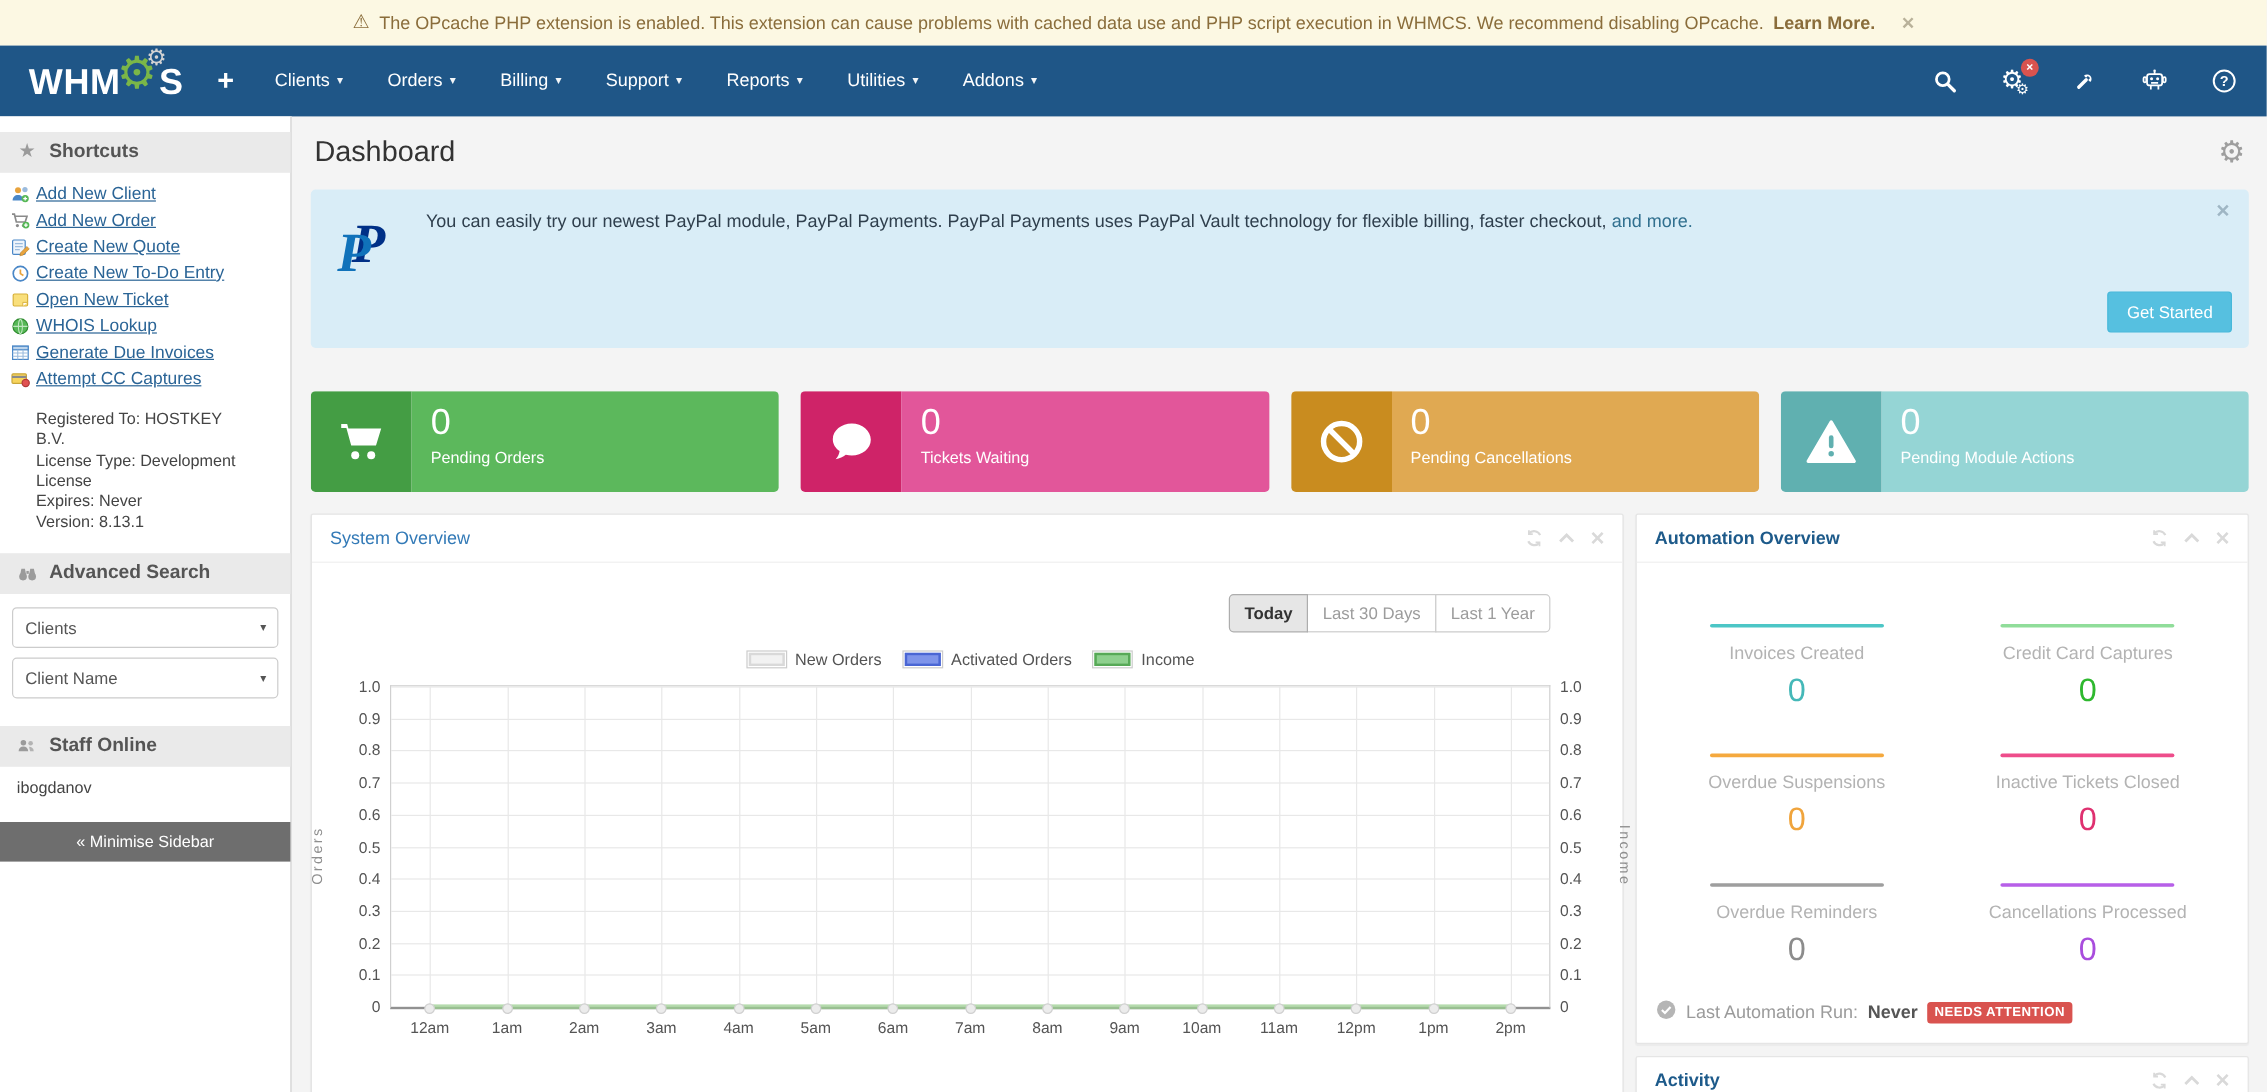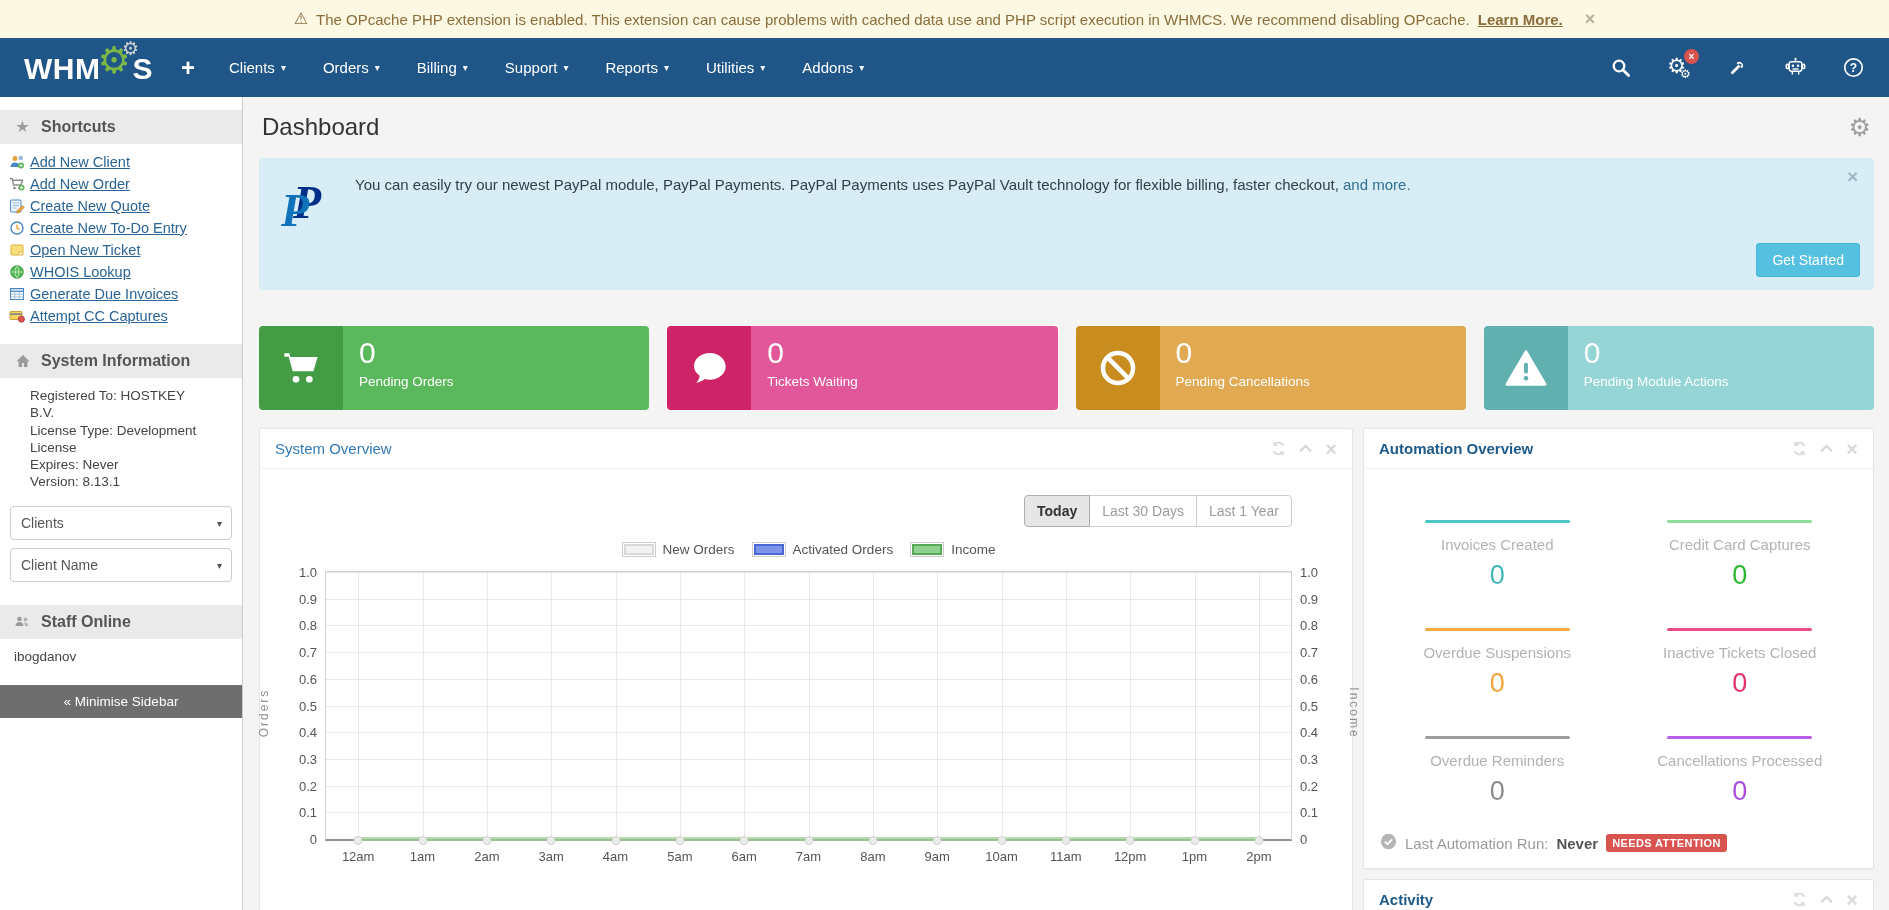--- a/index.html
+++ b/index.html
@@ -3,21 +3,21 @@
 <meta charset="utf-8">
 <style>
   *{margin:0;padding:0;box-sizing:border-box}
   html,body{width:1889px;height:910px;overflow:hidden}
   body{font-family:"Liberation Sans","DejaVu Sans",sans-serif;background:#f4f4f4;position:relative;color:#333}
   a{cursor:pointer}
 
   
   .notice-bar{height:38px;background:#fcf8e3;display:flex;align-items:center;justify-content:center;gap:8px;font-size:15px;color:#8a6d3b}
   .notice-warn{font-size:16px;line-height:1}
-  .notice-link{text-decoration:underline;color:#8a6d3b;font-weight:600}
+  .notice-link{color:#8a6d3b;font-weight:600}
   .notice-close{color:#b9b29a;margin-left:14px;font-size:18px;font-weight:700;line-height:1;cursor:pointer}
 
   
   .topnav{height:59px;background:#1f5687;display:flex;align-items:center;padding:0 24px;color:#fff}
   .logo{font-size:30px;font-weight:700;display:flex;align-items:flex-end;letter-spacing:.5px;cursor:pointer}
   .gear-wrap{position:relative;width:32px;height:36px}
   .gear-green{position:absolute;left:-3px;top:-8px;font-size:37px;color:#7ab648;line-height:1}
   .gear-gray{position:absolute;right:-7px;top:-11px;font-size:19px;color:#d2d2d2;line-height:1}
   .nav-plus{margin-left:28px;font-size:24px;font-weight:700;cursor:pointer}
   .nav-menus{display:flex;margin-left:34px;gap:37px;font-size:15px}
@@ -286,35 +286,38 @@
           <svg width="16" height="16" viewBox="0 0 16 16">
             <rect x="1" y="3.5" width="12" height="8" rx="1" fill="#f7d45c" stroke="#c9a63a"></rect>
             <rect x="1" y="5.2" width="12" height="1.8" fill="#8a8a8a"></rect>
             <circle cx="12.4" cy="11.2" r="3" fill="#e05252" stroke="#b03a3a"></circle>
           </svg>
         </span>
       <a>Attempt CC Captures</a>
     </div>
   </div>
 
-  <div class="side-head">
-    <span class="hicon">
-        <svg width="16" height="16" viewBox="0 0 16 16" fill="#9b9b9b">
-          <path d="M8 2 1.5 8.2h2V14h3.6v-4h1.8v4h3.6V8.2h2z"></path>
-        </svg>
-      </span>
-    <span>System Information</span>
-  </div>
   <div class="side-info">
     <div>Registered To: HOSTKEY B.V.</div>
     <div>License Type: Development License</div>
     <div>Expires: Never</div>
     <div>Version: 8.13.1</div>
   </div>
 
+  <div class="side-head">
+    <span class="hicon">
+        <svg width="16" height="16" viewBox="0 0 16 16" fill="#9b9b9b">
+          <circle cx="4.2" cy="10.5" r="3.2"></circle>
+          <circle cx="11.8" cy="10.5" r="3.2"></circle>
+          <path d="M2.8 4h3l1 5.2H1.8zM10.2 4h3l1.2 5.2H9.2z"></path>
+          <rect x="7" y="5.8" width="2" height="2.4"></rect>
+        </svg>
+      </span>
+    <span>Advanced Search</span>
+  </div>
   <div class="adv">
     <div class="selbox">
       <span>Clients</span>
       <span class="sel-caret">▾</span>
     </div>
     <div class="selbox">
       <span>Client Name</span>
       <span class="sel-caret">▾</span>
     </div>
   </div>

